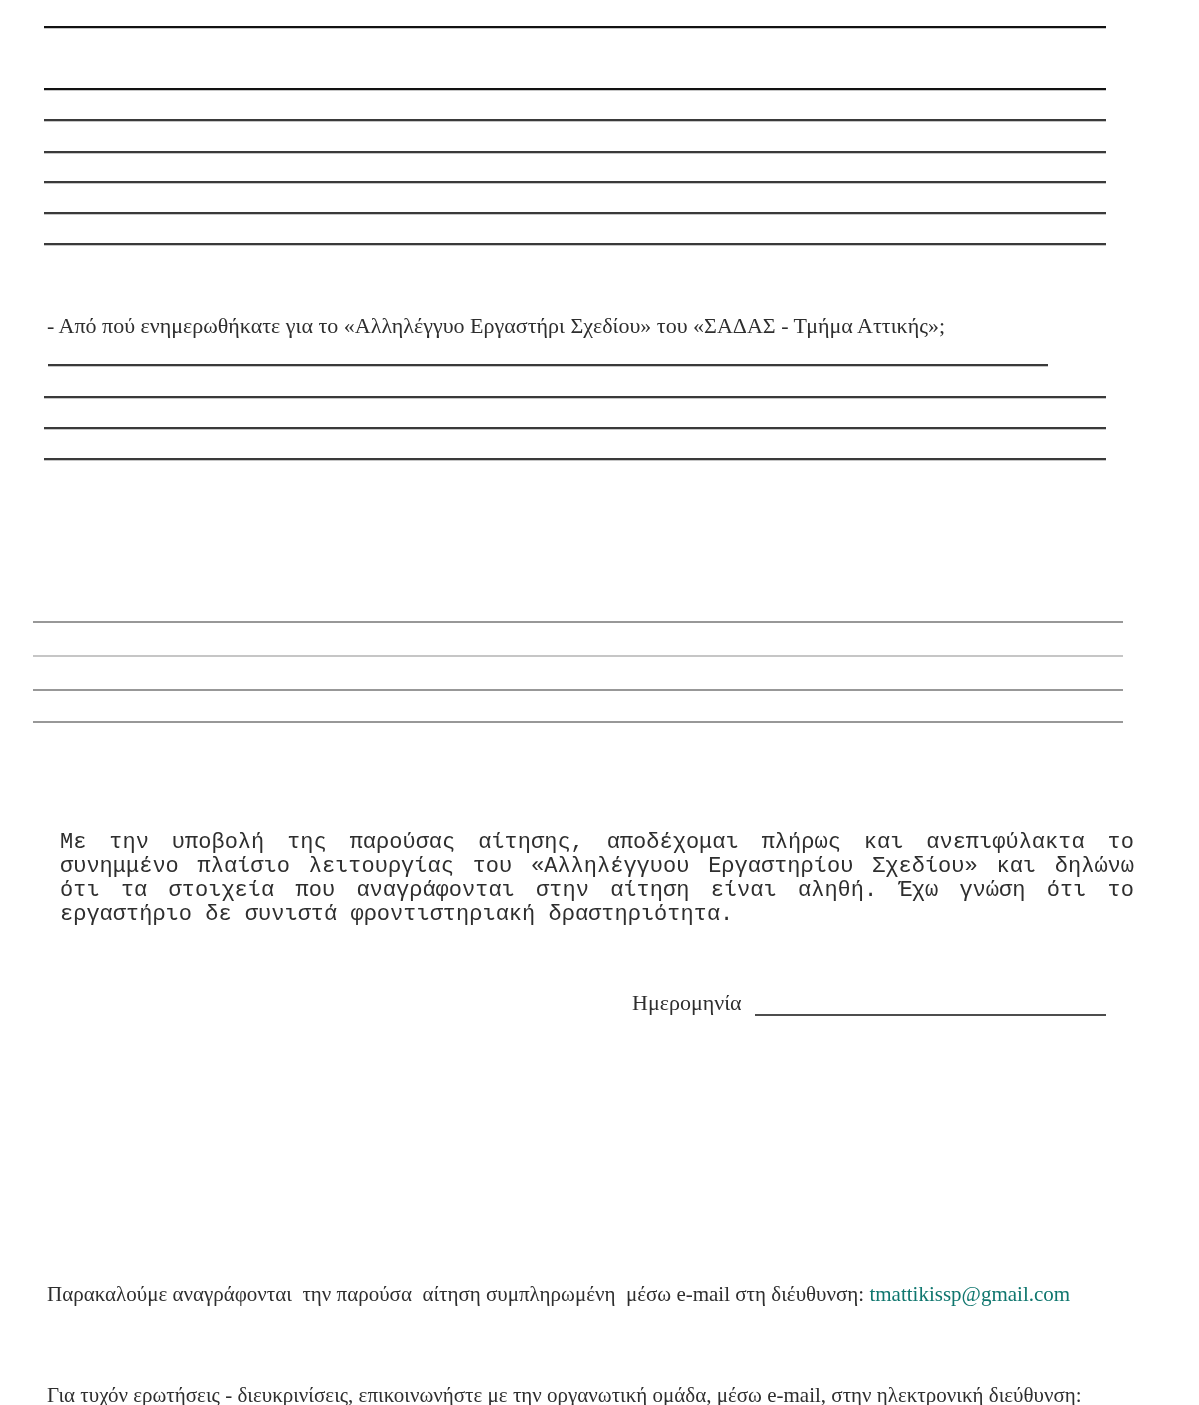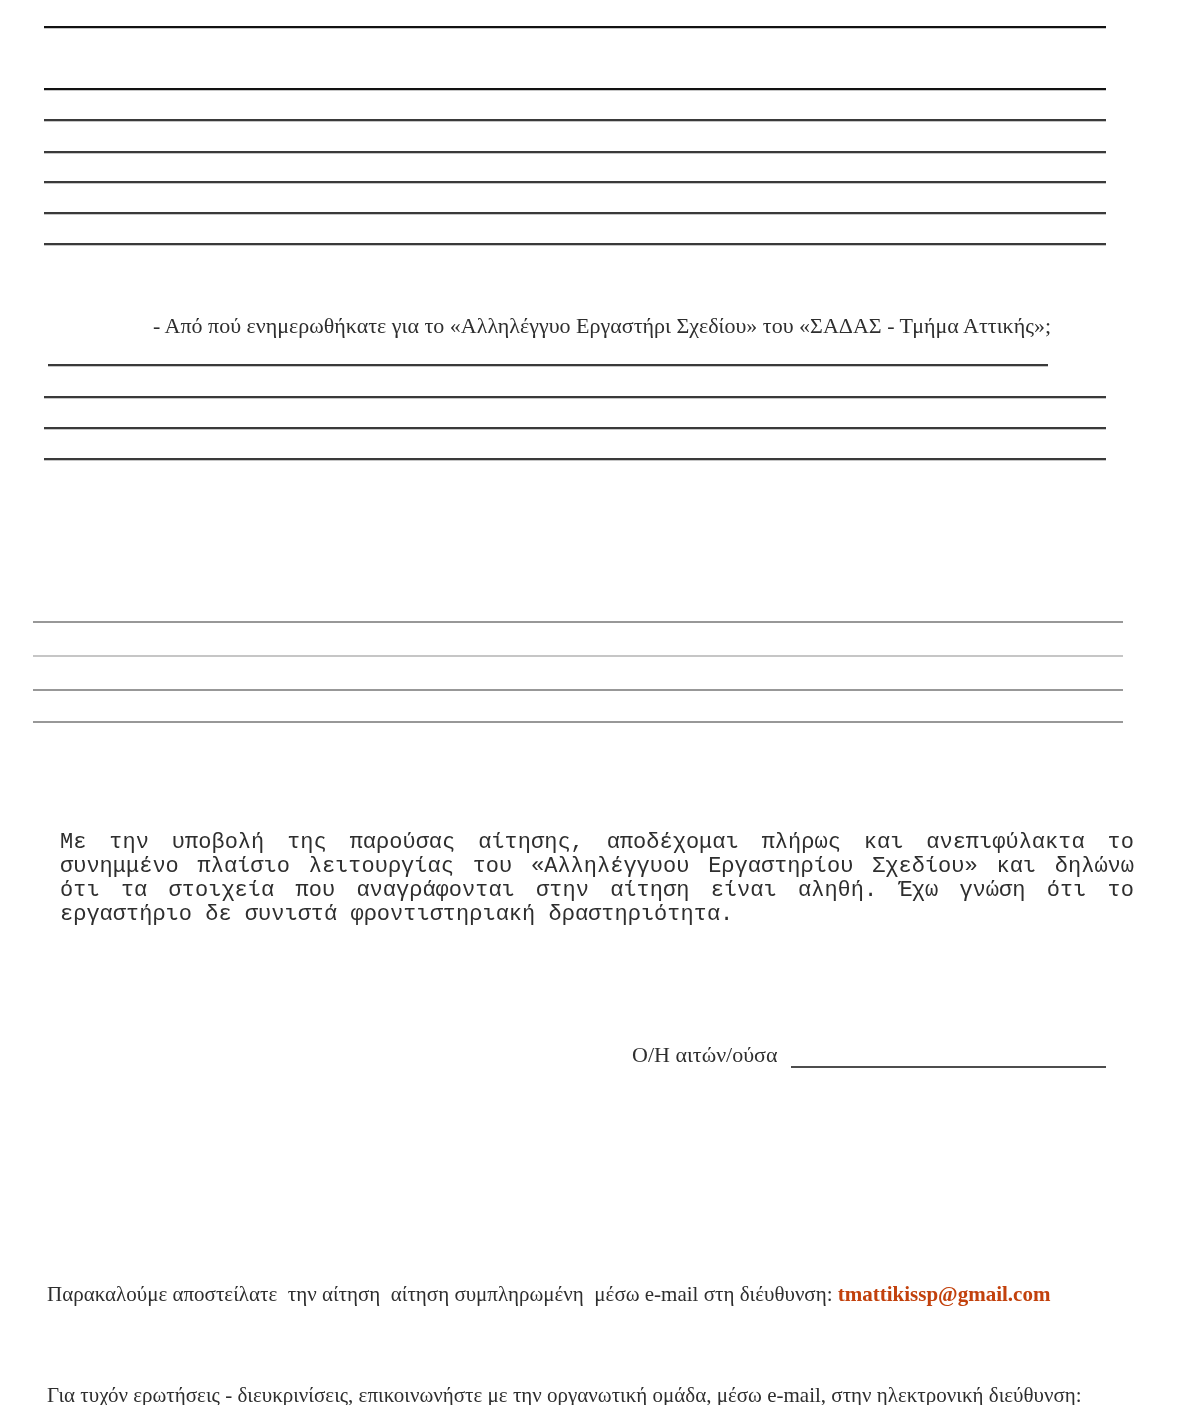--- a/index.html
+++ b/index.html
@@ -27,21 +27,20 @@
   .rule.dark   { background: linear-gradient(#3a3a3a 0 67%, #c6c6c6 67% 100%); }
   
   .rule.gray   { left: 33px; width: 1090px; height: 2px; background: #989898; }
   .rule.lighter{ left: 33px; width: 1090px; height: 2px; background: #c6c6c6; }
 
   .text-block {
     position: absolute;
     font-size: 22px;
     line-height: 27px;
     color: #2e2e2e;
-    text-align: center;
   }
   .q1 { left: 47px; top: 312px; width: 1110px; white-space: nowrap; }
   .q2 { left: 33px; top: 541px; width: 1112px; }
   .declaration {
     left: 60px; top: 831px; width: 1074px;
     text-align: justify;
     text-align-last: left;
     line-height: 24px;
     font-family: Liberation Mono, monospace;
   }
@@ -68,21 +67,21 @@
 
   .footer-note {
     position: absolute;
     left: 47px;
     font-size: 21px;
     line-height: 27px;
     white-space: pre-wrap;
   }
   .footer-send    { top: 1281px; width: 1110px; }
   .footer-contact { top: 1328px; width: 1050px; }
-  .email { color: #c2410c; font-weight: bold; }
+  .email { color: #0f766e; }
 </style>
 </head>
 <body>
 
 <div class="page">
 
   <div class="rule black" style="top:26px"></div>
   <div class="rule black" style="top:88px"></div>
   <div class="rule dark" style="top:119px"></div>
   <div class="rule dark" style="top:151px"></div>
@@ -98,27 +97,27 @@
   <div class="rule dark" style="top:458px"></div>
 
 
   <div class="rule gray" style="top:621px"></div>
   <div class="rule lighter" style="top:655px"></div>
   <div class="rule gray" style="top:689px"></div>
   <div class="rule gray" style="top:721px"></div>
 
   <div class="text-block declaration">Με την υποβολή της παρούσας αίτησης, αποδέχομαι πλήρως και ανεπιφύλακτα το συνημμένο πλαίσιο λειτουργίας του «Αλληλέγγυου Εργαστηρίου Σχεδίου» και δηλώνω ότι τα στοιχεία που αναγράφονται στην αίτηση είναι αληθή. Έχω γνώση ότι το εργαστήριο δε συνιστά φροντιστηριακή δραστηριότητα.</div>
 
-
-  <div class="sig-row sig-applicant">
-    <span class="sig-label">Ο/Η αιτών/ούσα</span>
+  <div class="sig-row sig-date">
+    <span class="sig-label">Ημερομηνία</span>
     <span class="sig-line"></span>
   </div>
 
 
-  <div class="footer-note footer-send"><span>Παρακαλούμε αποστείλατε  την αίτηση  αίτηση συμπληρωμένη  μέσω e-mail στη διέυθυνση: </span><span class="email">tmattikissp@gmail.com</span></div>
+
+  <div class="footer-note footer-send"><span>Παρακαλούμε αναγράφονται  την παρούσα  αίτηση συμπληρωμένη  μέσω e-mail στη διέυθυνση: </span><span class="email">tmattikissp@gmail.com</span></div>
 
   <div class="footer-note footer-contact">
     <div>Για τυχόν ερωτήσεις - διευκρινίσεις, επικοινωνήστε με την οργανωτική ομάδα, μέσω e-mail, στην ηλεκτρονική διεύθυνση:</div>
     
   </div>
 
 </div>
 
 </body></html>

